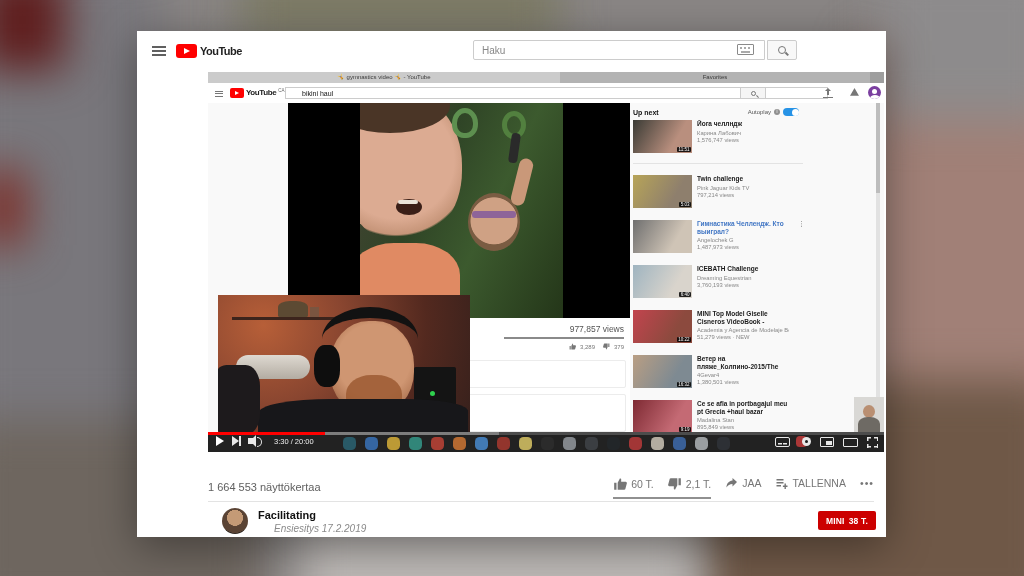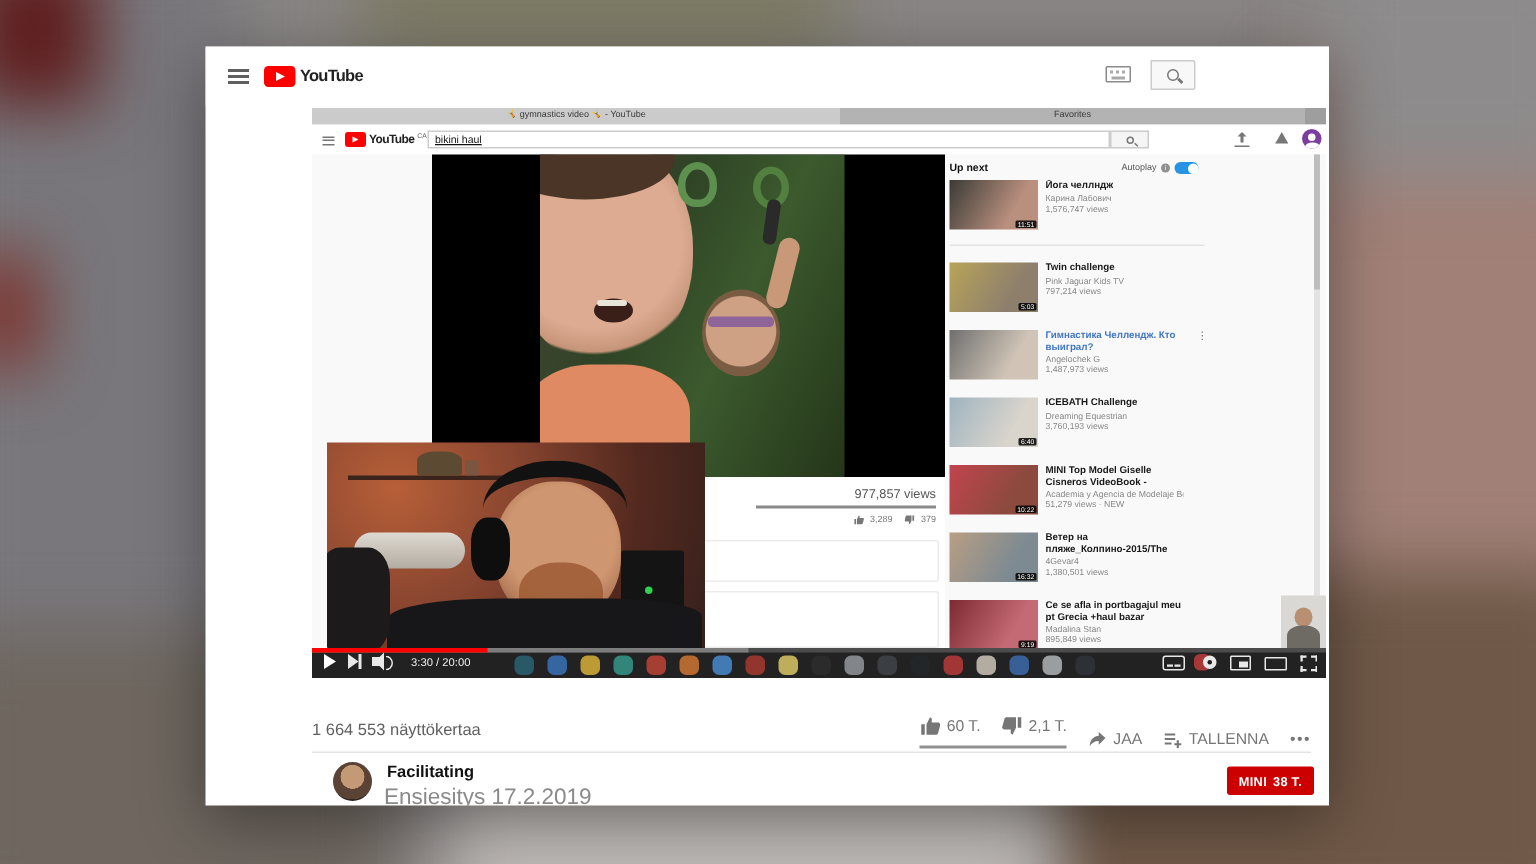--- a/index.html
+++ b/index.html
@@ -38,21 +38,21 @@
   .tabx { width:14px; background:#9e9e9e; }
 
   .inner-header { position:absolute; left:0; top:11px; width:676px; height:20px; background:#fff; }
   .mini-hamb { position:absolute; left:7px; top:8px; width:8px; height:6px; border-top:1.3px solid #777; border-bottom:1.3px solid #777; }
   .mini-hamb:before { content:""; position:absolute; left:0; top:1.2px; width:100%; height:1.3px; background:#777; }
   .mini-logo { position:absolute; left:22px; top:5px; display:flex; align-items:flex-start; gap:2px; }
   .mini-logo-box { width:14px; height:10px; background:#f00; border-radius:2px; position:relative; }
   .mini-logo-box:after { content:""; position:absolute; left:5px; top:2.5px; border-left:4.5px solid #fff; border-top:2.5px solid transparent; border-bottom:2.5px solid transparent; }
   .mini-logo-text { font-weight:bold; font-size:8px; letter-spacing:-0.4px; color:#222; }
   .mini-logo-sup { font-size:4.5px; color:#666; }
-  .inner-search { position:absolute; left:77px; top:4px; width:455px; height:12px; border:1px solid #ccc; font-size:7px; padding:0 4px; color:#111;text-decoration:underline; }
+  .inner-search { position:absolute; left:77px; top:4px; width:543px; height:12px; border:1px solid #ccc; font-size:7px; padding:0 16px; color:#111; }
   .inner-search-btn { position:absolute; left:532px; top:4px; width:26px; height:12px; border:1px solid #ccc; background:#f5f5f5; display:flex; align-items:center; justify-content:center; }
   .mag.sm { width:5px; height:5px; border-width:1px; } .mag.sm:after { left:4px; top:4px; width:3px; height:1px; }
   .up-icon { position:absolute; left:615px; top:6px; width:10px; height:9px; border-bottom:1.5px solid #777; }
   .up-icon:before { content:""; position:absolute; left:4px; top:0; width:1.5px; height:6px; background:#777; }
   .up-icon:after { content:""; position:absolute; left:1.8px; top:-1px; border-bottom:3px solid #777; border-left:3.2px solid transparent; border-right:3.2px solid transparent; }
   .bell-icon { position:absolute; left:642px; top:5px; width:9px; height:9px; background:#777; border-radius:50% 50% 10% 10%; clip-path:polygon(50% 0,90% 70%,100% 85%,0 85%,10% 70%); }
   .bell-icon:after { content:""; position:absolute; left:3px; top:9px; width:3px; height:2px; background:#777; border-radius:50%; }
   .inner-avatar { position:absolute; left:660px; top:3px; width:13px; height:13px; border-radius:50%; background:#7b3fa0; overflow:hidden; }
   .inner-avatar:before { content:""; position:absolute; left:4px; top:2.5px; width:5px; height:5px; border-radius:50%; background:#fff; }
   .inner-avatar:after { content:""; position:absolute; left:1.5px; top:8.5px; width:10px; height:6px; border-radius:50% 50% 0 0; background:#fff; }
@@ -130,29 +130,29 @@
   .theater-icon { width:15px; height:9px; border:1.3px solid #e8e8e8; border-radius:1px; }
   .fs-icon { width:11px; height:11px;
       background:linear-gradient(#e8e8e8 0 0) 0 0/4px 1.5px no-repeat, linear-gradient(#e8e8e8 0 0) 0 0/1.5px 4px no-repeat,
                  linear-gradient(#e8e8e8 0 0) 100% 0/4px 1.5px no-repeat, linear-gradient(#e8e8e8 0 0) 100% 0/1.5px 4px no-repeat,
                  linear-gradient(#e8e8e8 0 0) 0 100%/4px 1.5px no-repeat, linear-gradient(#e8e8e8 0 0) 0 100%/1.5px 4px no-repeat,
                  linear-gradient(#e8e8e8 0 0) 100% 100%/4px 1.5px no-repeat, linear-gradient(#e8e8e8 0 0) 100% 100%/1.5px 4px no-repeat; }
 
   
   .v-title { position:absolute; left:71px; top:426px; width:560px; font-size:12.5px; color:#111; }
   .v-views { position:absolute; left:71px; top:450px; font-size:11px; color:#606060; }
-  .actions { position:absolute; right:12px; top:446px; display:flex; align-items:flex-end; gap:14px; color:#767676; font-size:10.5px; }
+  .actions { position:absolute; right:12px; top:446px; display:flex; align-items:flex-start; gap:14px; color:#767676; font-size:10.5px; }
   .act { display:flex; align-items:center; gap:4px; }
   .rate-group { display:flex; gap:14px; border-bottom:2px solid #909090; padding-bottom:6px; }
   .act svg { display:block; }
   .divider { position:absolute; left:71px; top:470px; width:666px; height:1px; background:#e3e3e3; }
   .ch-avatar { position:absolute; left:85px; top:477px; width:26px; height:26px; border-radius:50%;
       background:radial-gradient(circle at 50% 38%, #c49a76 0 38%, #5a4334 39% 72%, #2e2620 73%); }
   .ch-name { position:absolute; left:121px; top:478px; font-size:11px; font-weight:bold; color:#111; }
-  .ch-sub { position:absolute; left:119px; top:492px; font-size:15px; color:#8a8a8a; }
+  .ch-sub { position:absolute; left:137px; top:492px; font-size:10px; color:#8a8a8a;font-style:italic; }
   .subscribe { position:absolute; left:681px; top:480px; width:58px; height:19px; background:#c00; color:#fff;
       font-size:8.5px; font-weight:bold; border:none; border-radius:2px; display:flex; align-items:center; justify-content:center; gap:4px; letter-spacing:.2px; }
 </style>
 </head>
 <body>
 
 <div class="bg">
   <div class="blob" style="left:-40px;top:-40px;width:200px;height:660px;background:#79777c;"></div>
   <div class="blob" style="left:-20px;top:-30px;width:85px;height:100px;background:#5f1d1d;"></div>
   <div class="blob" style="left:240px;top:-30px;width:320px;height:70px;background:#7c7a64;"></div>
@@ -165,20 +165,21 @@
 </div>
 
 <div class="card">
 
   <div class="yt-header">
     <div class="hamb" style="left:15px;top:15px;"></div>
     <div class="logo" style="left:39px;top:13px;">
       <div class="logo-box"></div>
       <div class="logo-text">YouTube</div>
     </div>
+    <input class="search-input" placeholder="Haku" style="">
     <div class="kb-icon"></div>
     <div class="search-btn">
         <div class="mag"></div>
       </div>
   </div>
 
   <div class="player">
 
     <div class="tabbar">
       <div class="tab1">🤸 gymnastics video 🤸 - YouTube</div>

